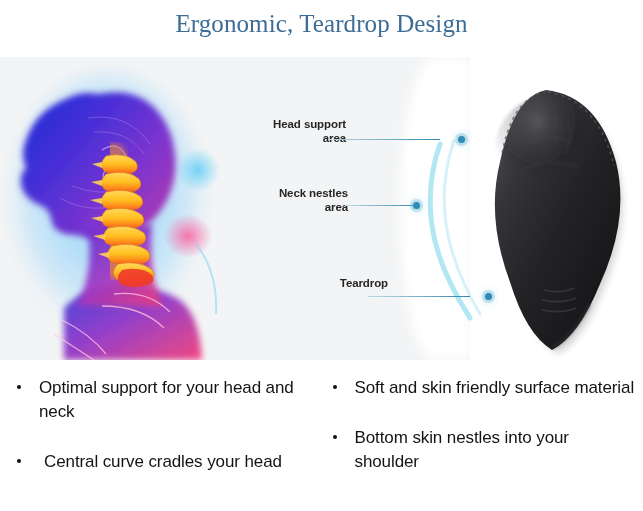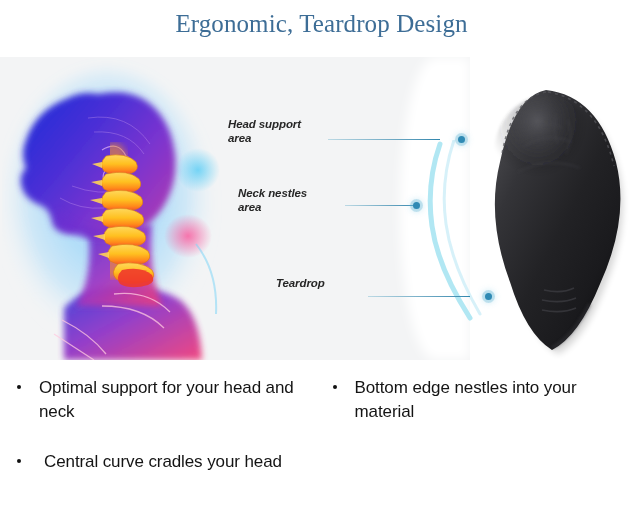--- a/index.html
+++ b/index.html
@@ -74,24 +74,23 @@
   .pillow svg { display: block; }
 
   
   .callout {
     position: absolute;
     font-family: "Liberation Sans", sans-serif;
     font-size: 11.5px;
     font-weight: 700;
     line-height: 14px;
     color: #262626;
-    text-align: left;
+    text-align: right;
     white-space: nowrap;
     letter-spacing: -0.1px;
-    font-style: italic;
   }
   .callout-head     { left: 228px; top: 117px; width: 118px; }
   .callout-neck     { left: 238px; top: 186px; width: 110px; }
   .callout-shoulder { left: 276px; top: 276px; width: 112px; }
 
   
   .leader {
     position: absolute;
     height: 1px;
     background: linear-gradient(to right, #bcd9e4 0%, #4a93b5 85%, #2f86ad 100%);
@@ -366,17 +365,21 @@
     </div>
     <div class="bullet-row indent">
       <span class="bullet-dot"></span>
       <span class="bullet-text">Central curve cradles your head</span>
     </div>
   </div>
 
   <div class="col col-right">
     <div class="bullet-row">
       <span class="bullet-dot"></span>
-      <span class="bullet-text">Bottom edge nestles into your material</span>
+      <span class="bullet-text">Soft and skin friendly surface material</span>
+    </div>
+    <div class="bullet-row">
+      <span class="bullet-dot"></span>
+      <span class="bullet-text">Bottom skin nestles into your shoulder</span>
     </div>
   </div>
 
 </div>
 
 </body></html>

